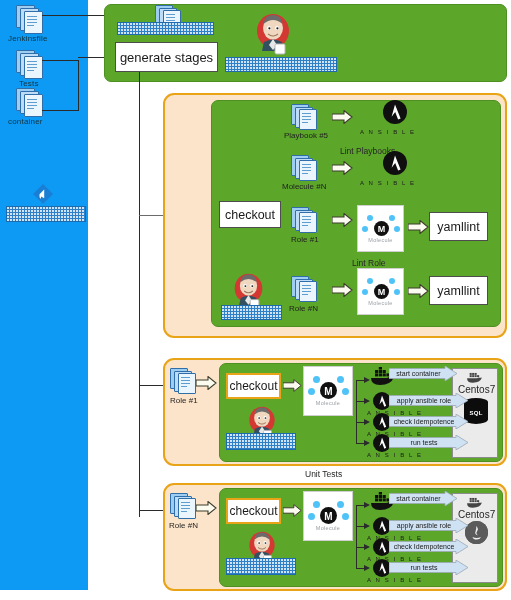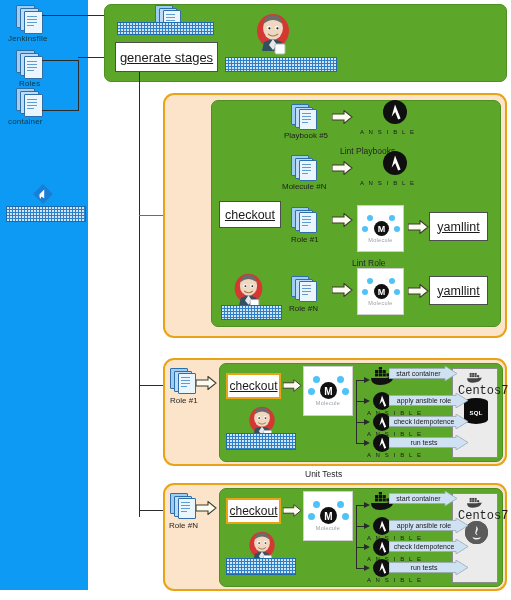--- a/index.html
+++ b/index.html
@@ -2,21 +2,21 @@
 <html><head>
 <meta charset="utf-8">
 <title>Jenkins Ansible Pipeline Diagram</title>
 <style>
   html,body{margin:0;padding:0;background:#ffffff;}
   body{width:511px;height:600px;position:relative;overflow:hidden;
        font-family:"Liberation Sans","DejaVu Sans",sans-serif;}
   .canvas{position:absolute;left:0;top:0;width:511px;height:600px;}
 
   
-  .abs{position:absolute;box-sizing:border-box;text-decoration:underline;}
+  .abs{position:absolute;box-sizing:border-box;}
 
   
   #src-sidebar{left:0;top:0;width:88px;height:590px;background:#0d9af5;}
   .src-label{position:absolute;color:#12343f;font-size:8px;letter-spacing:.2px;
              white-space:nowrap;}
 
   
   .fileicon{position:absolute;}
   .fileicon .pg{position:absolute;border:1px solid #2f6ea8;border-radius:1px;}
   .fileicon .pg.b{background:#9ecdf2;}
@@ -89,21 +89,21 @@
   
   .sqlcyl{position:absolute;}
   .sqlcyl .body{position:absolute;left:0;background:#0c0c0c;border-radius:0 0 50% 50%/0 0 22% 22%;}
   .sqlcyl .top{position:absolute;left:0;top:0;background:#0c0c0c;border-radius:50%;}
   .sqlcyl .txt{position:absolute;width:100%;text-align:center;color:#fff;
                font-size:6px;font-weight:bold;letter-spacing:.3px;}
 
   
   .tomcat{position:absolute;border-radius:50%;background:#5b5b5b;}
 
-  .centostxt{position:absolute;font-size:12px;color:#1f1f1f;white-space:nowrap;font-family:Liberation Mono, monospace;}
+  .centostxt{position:absolute;font-size:10px;color:#1f1f1f;white-space:nowrap;}
 </style>
 </head>
 <body>
 
 <div class="canvas">
 
   <div class="abs" id="src-sidebar"></div>
 
   <div class="fileicon" style="left:16px;top:5px;width:26px;height:28px;">
     <div class="pg b" style="left:0;top:0;width:17px;height:21px;"></div>
@@ -118,21 +118,21 @@
 
   <div class="fileicon" style="left:16px;top:50px;width:26px;height:28px;">
     <div class="pg b" style="left:0;top:0;width:17px;height:21px;"></div>
     <div class="pg m" style="left:4px;top:3px;width:17px;height:21px;"></div>
     <div class="pg f" style="left:8px;top:6px;width:17px;height:21px;"></div>
     <div class="ln" style="left:11px;top:11px;width:10px;"></div>
     <div class="ln" style="left:11px;top:14px;width:10px;"></div>
     <div class="ln" style="left:11px;top:17px;width:10px;"></div>
     <div class="ln" style="left:11px;top:20px;width:7px;"></div>
   </div>
-  <div class="src-label" style="left:19px;top:79px;">Roles</div>
+  <div class="src-label" style="left:19px;top:79px;">Tests</div>
 
   <div class="fileicon" style="left:16px;top:88px;width:26px;height:28px;">
     <div class="pg b" style="left:0;top:0;width:17px;height:21px;"></div>
     <div class="pg m" style="left:4px;top:3px;width:17px;height:21px;"></div>
     <div class="pg f" style="left:8px;top:6px;width:17px;height:21px;"></div>
     <div class="ln" style="left:11px;top:11px;width:10px;"></div>
     <div class="ln" style="left:11px;top:14px;width:10px;"></div>
     <div class="ln" style="left:11px;top:17px;width:10px;"></div>
     <div class="ln" style="left:11px;top:20px;width:7px;"></div>
   </div>

